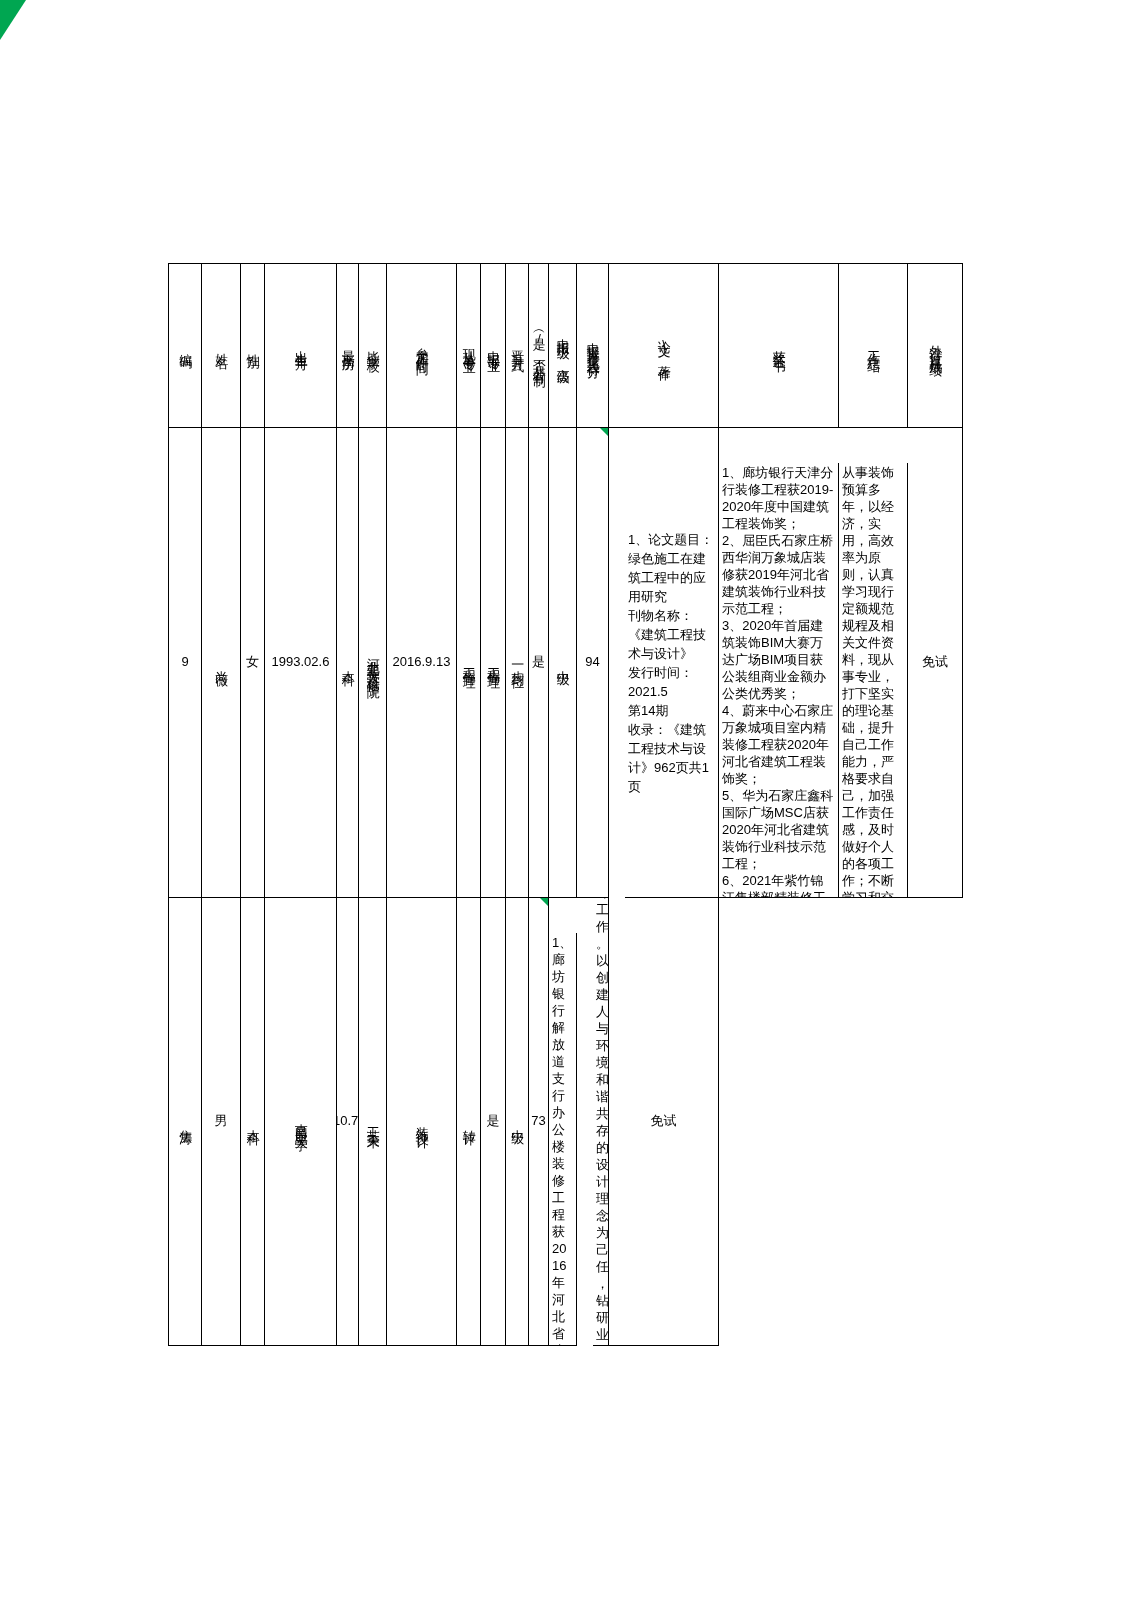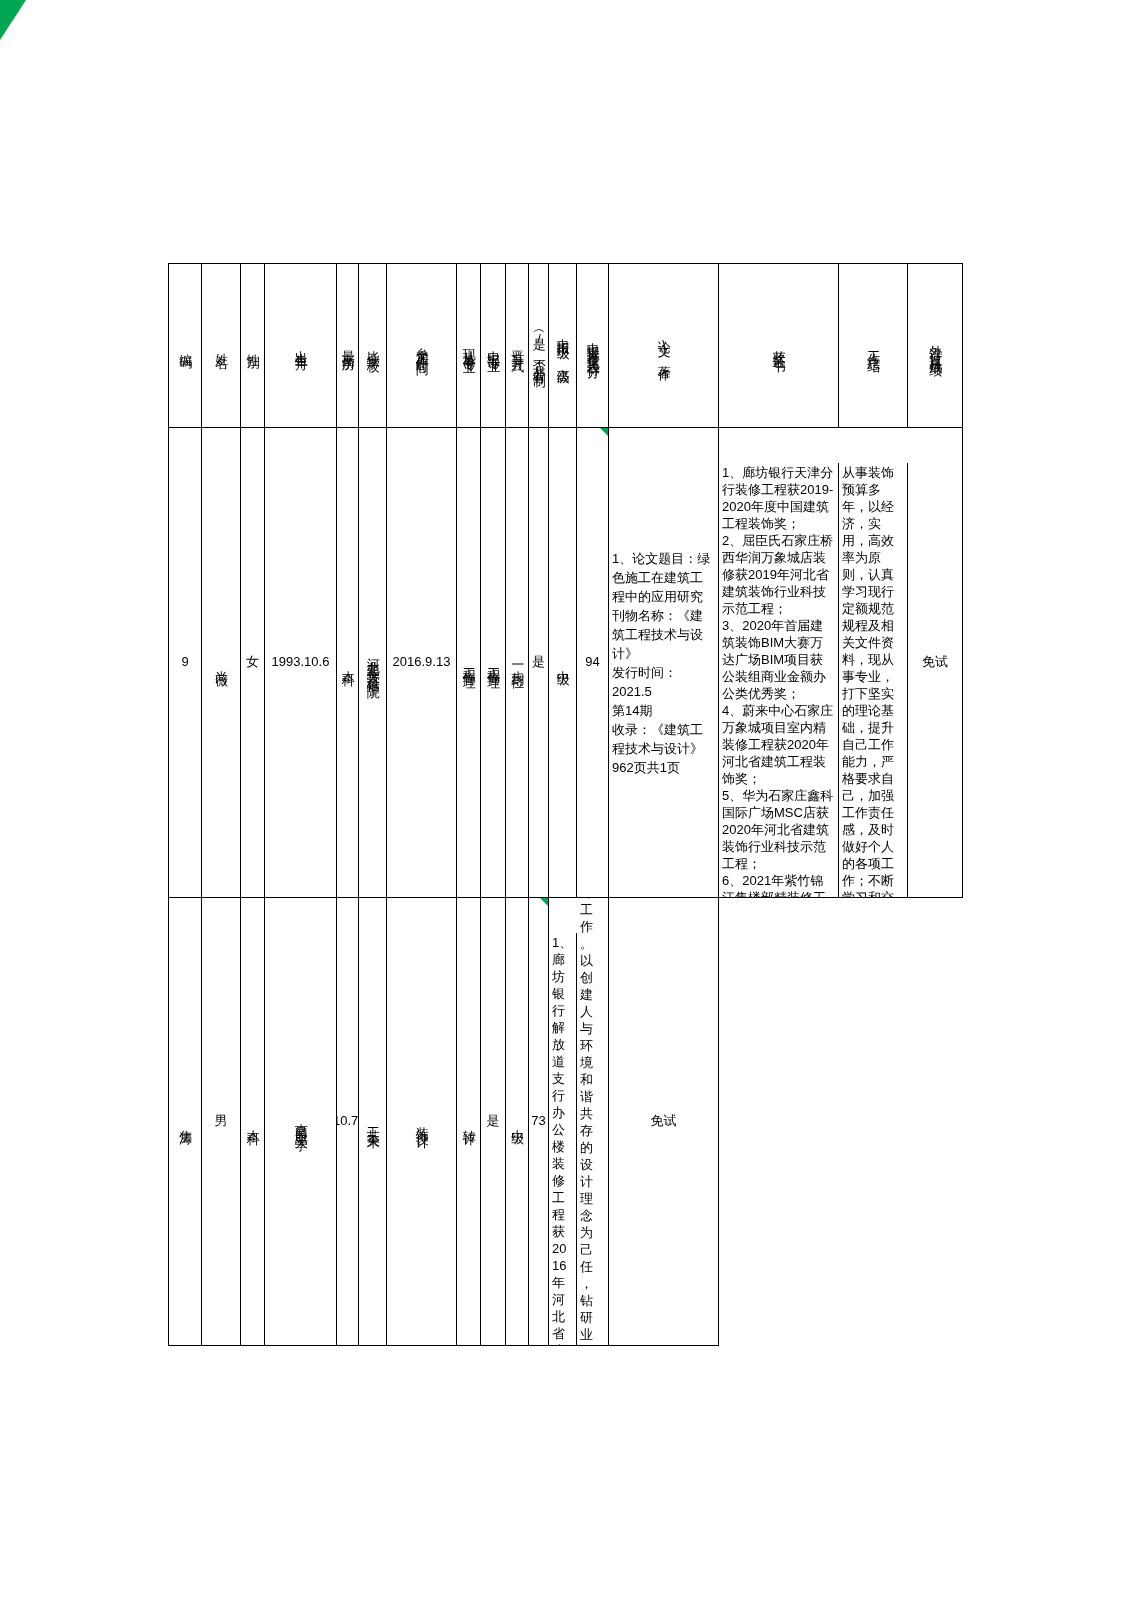--- a/index.html
+++ b/index.html
@@ -33,21 +33,21 @@
   }
   .txt {
     white-space:pre-wrap; overflow-wrap:break-word;
     width:100%; box-sizing:border-box; padding:1px 3px;
     text-align:left;
   }
   .papers  .txt { line-height:19px; }
   .awards  .txt { line-height:17px; }
   .summary .txt { line-height:17px; }
   .top { align-items:flex-start;margin-top:35px; }
-  .mid { align-items:center; }
+  .mid { align-items:center;margin-left:16px; }
   .score-tri {
     position:absolute; top:0; right:0; width:0; height:0;
     border-top:8px solid #00a651; border-left:8px solid transparent;
   }
 </style>
 </head>
 <body>
 
 <div class="corner-tri"></div>
 
@@ -103,21 +103,21 @@
     </div>
   <div class="c hdr">
       <span class="v">外语计算机成绩</span>
     </div>
 
   <div class="c">9</div>
   <div class="c">
       <span class="v">尚薇</span>
     </div>
   <div class="c">女</div>
-  <div class="c">1993.10.6</div>
+  <div class="c">1993.02.6</div>
   <div class="c">
       <span class="v">本科</span>
     </div>
   <div class="c">
       <span class="v">河北工程大学科信学院</span>
     </div>
   <div class="c">2016.9.13</div>
   <div class="c">
       <span class="v">工程管理</span>
     </div>

